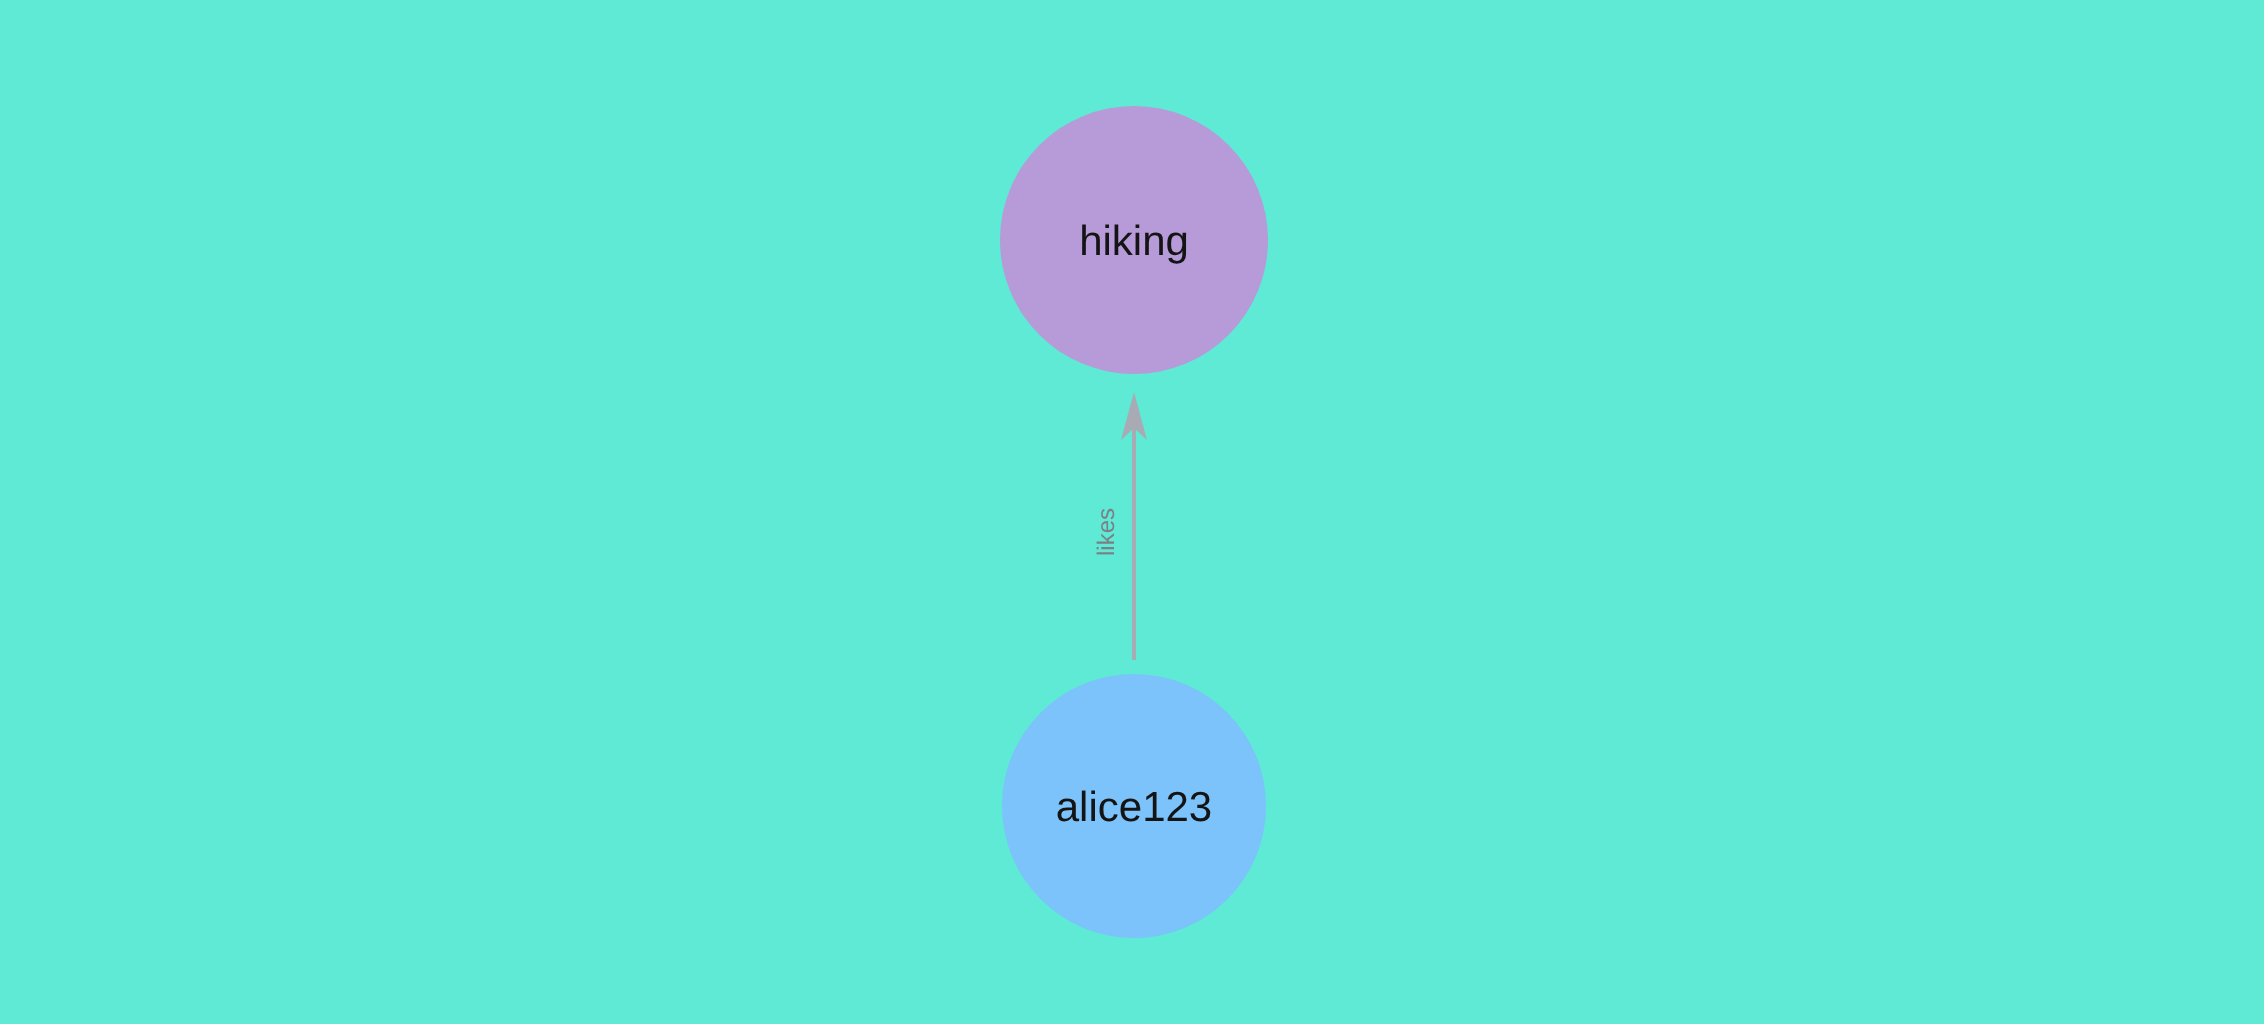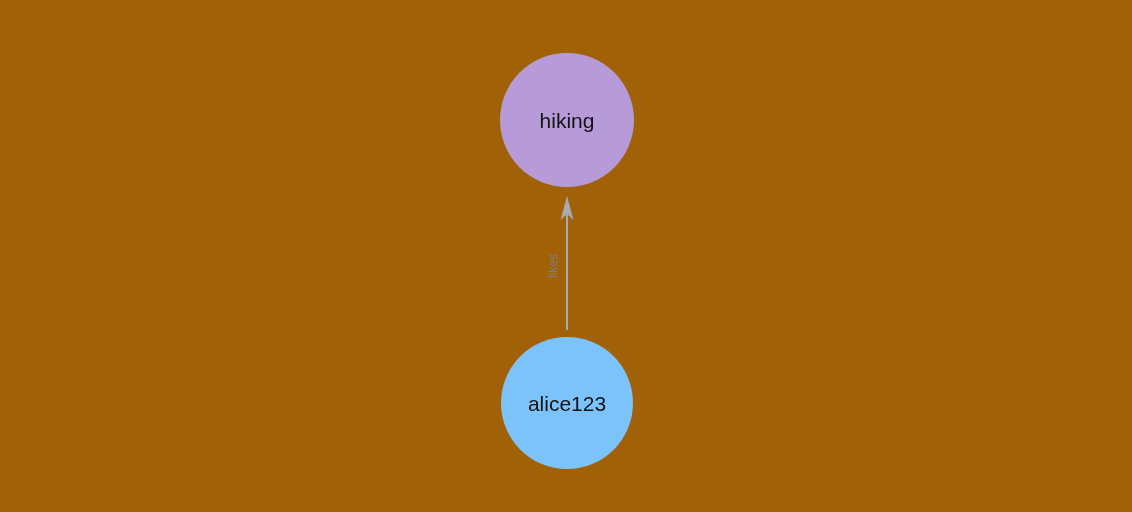--- a/index.html
+++ b/index.html
@@ -10,21 +10,21 @@
   body {
     width: 1132px;
     height: 512px;
     overflow: hidden;
     font-family: "Liberation Sans", sans-serif;
   }
   #graph-canvas {
     position: relative;
     width: 1132px;
     height: 512px;
-    background: #a16207;
+    background: #5eead4;
   }
   #graph-svg {
     position: absolute;
     left: 0;
     top: 0;
     width: 1132px;
     height: 512px;
     display: block;
   }
   .node-circle {

